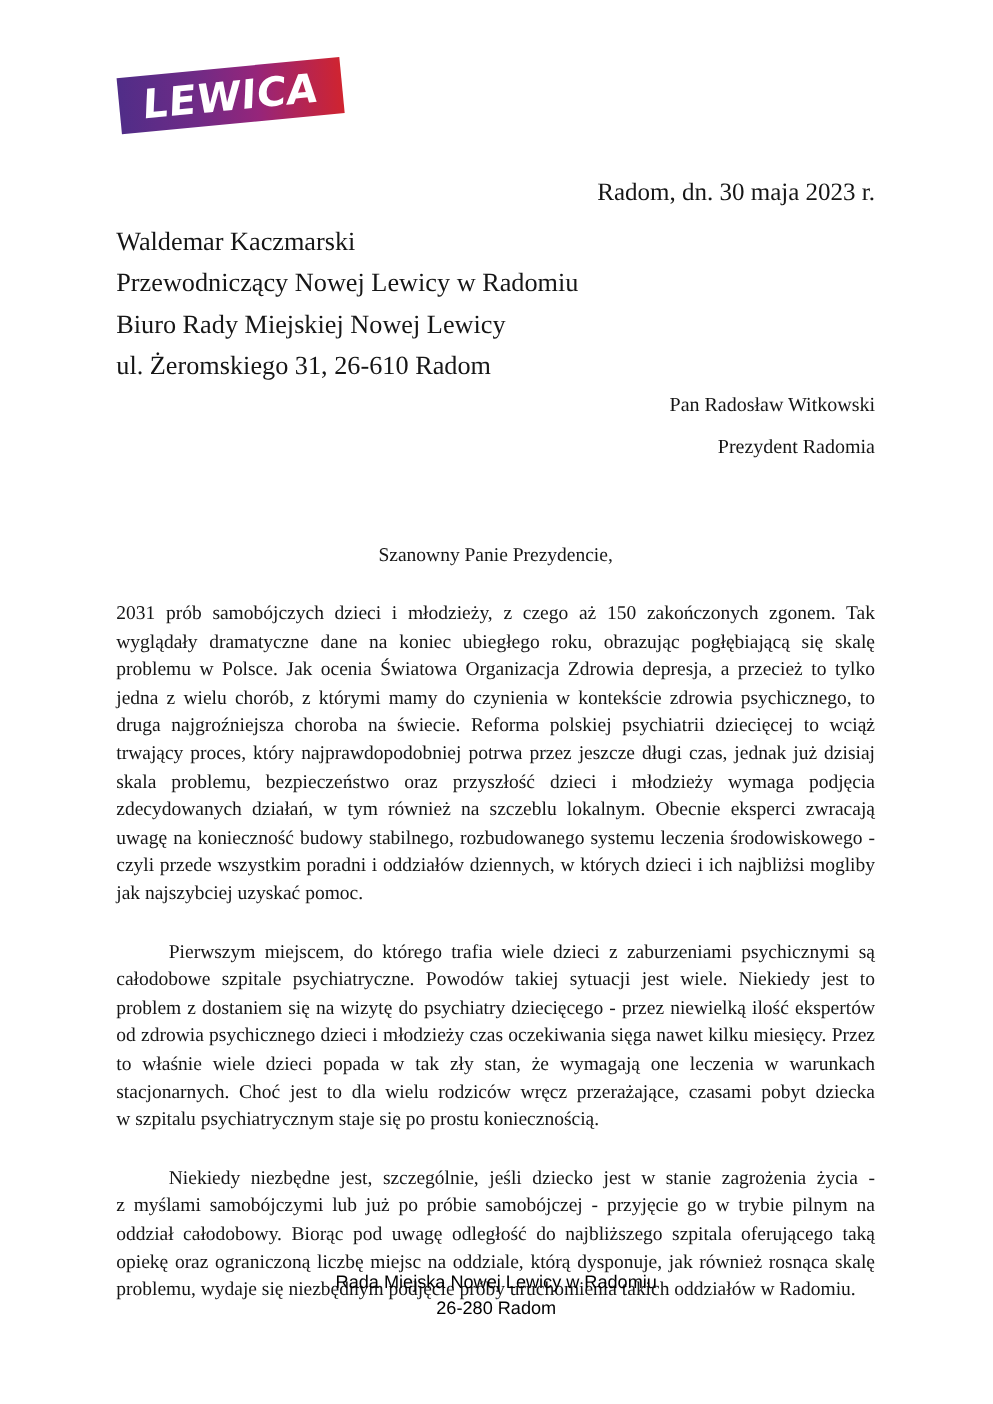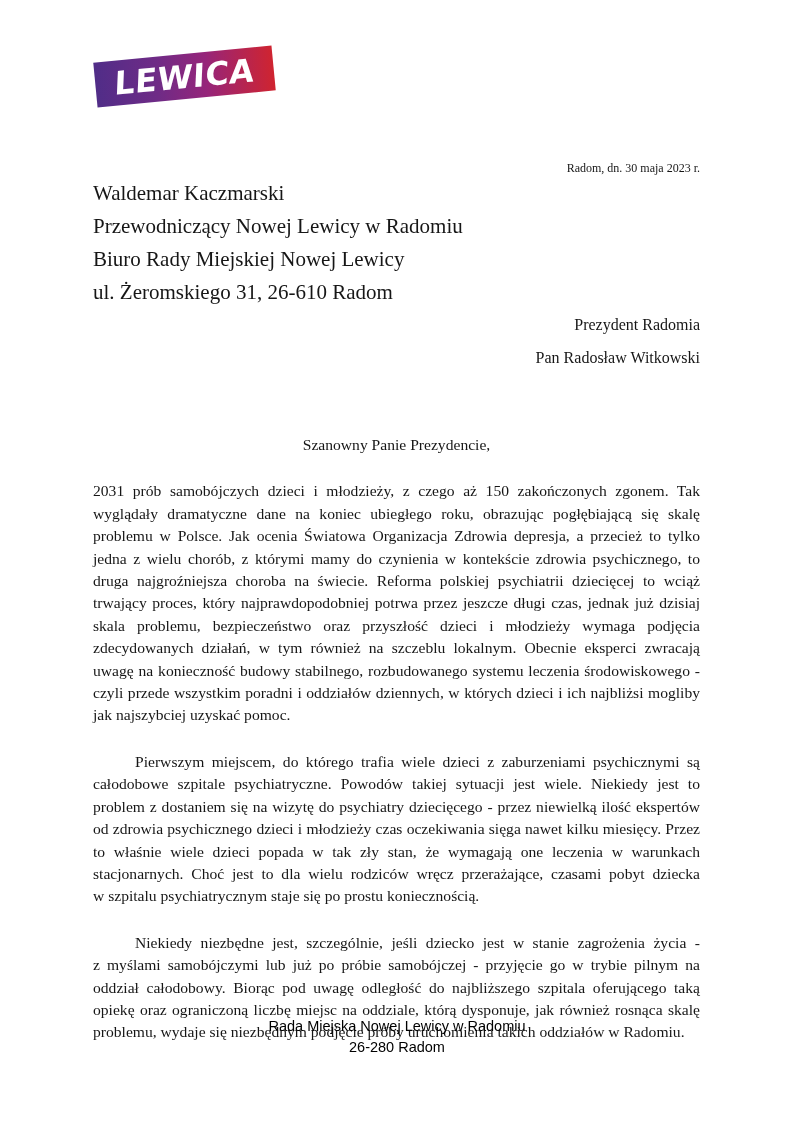--- a/index.html
+++ b/index.html
@@ -37,24 +37,24 @@
     color: #ffffff;
     transform: skewX(-8deg);
     line-height: 1;
     user-select: none;
   }
 
   
   .date-line {
     position: absolute;
     left: 93px;
-    top: 157px;
+    top: 143px;
     width: 607px;
     text-align: right;
-    font-size: 12px;
+    font-size: 20px;
     line-height: 22px;
   }
   .sender {
     position: absolute;
     left: 93px;
     top: 177px;
     width: 607px;
     font-size: 21px;
     line-height: 33px;
     text-align: left;
@@ -114,22 +114,22 @@
   <div class="date-line">Radom, dn. 30 maja 2023 r.</div>
 
   <div class="sender">
     <div>Waldemar Kaczmarski</div>
     <div>Przewodniczący Nowej Lewicy w Radomiu</div>
     <div>Biuro Rady Miejskiej Nowej Lewicy</div>
     <div>ul. Żeromskiego 31, 26-610 Radom</div>
   </div>
 
   <div class="recipient">
+    <div>Pan Radosław Witkowski</div>
     <div>Prezydent Radomia</div>
-    <div>Pan Radosław Witkowski</div>
   </div>
 
   <div class="letter-body">
     <p class="salutation">Szanowny Panie Prezydencie,</p>
     <p class="para">2031 prób samobójczych dzieci i młodzieży, z czego aż 150 zakończonych zgonem. Tak wyglądały dramatyczne dane na koniec ubiegłego roku, obrazując pogłębiającą się skalę problemu w Polsce. Jak ocenia Światowa Organizacja Zdrowia depresja, a przecież to tylko jedna z wielu chorób, z którymi mamy do czynienia w kontekście zdrowia psychicznego, to druga najgroźniejsza choroba na świecie. Reforma polskiej psychiatrii dziecięcej to wciąż trwający proces, który najprawdopodobniej potrwa przez jeszcze długi czas, jednak już dzisiaj skala problemu, bezpieczeństwo oraz przyszłość dzieci i młodzieży wymaga podjęcia zdecydowanych działań, w tym również na szczeblu lokalnym. Obecnie eksperci zwracają uwagę na konieczność budowy stabilnego, rozbudowanego systemu leczenia środowiskowego - czyli przede wszystkim poradni i oddziałów dziennych, w których dzieci i ich najbliżsi mogliby jak najszybciej uzyskać pomoc.</p>
     <p class="para indent">Pierwszym miejscem, do którego trafia wiele dzieci z zaburzeniami psychicznymi są całodobowe szpitale psychiatryczne. Powodów takiej sytuacji jest wiele. Niekiedy jest to problem z dostaniem się na wizytę do psychiatry dziecięcego - przez niewielką ilość ekspertów od zdrowia psychicznego dzieci i młodzieży czas oczekiwania sięga nawet kilku miesięcy. Przez to właśnie wiele dzieci popada w tak zły stan, że wymagają one leczenia w warunkach stacjonarnych. Choć jest to dla wielu rodziców wręcz przerażające, czasami pobyt dziecka w&nbsp;szpitalu psychiatrycznym staje się po prostu koniecznością.</p>
     <p class="para indent">Niekiedy niezbędne jest, szczególnie, jeśli dziecko jest w stanie zagrożenia życia - z&nbsp;myślami samobójczymi lub już po próbie samobójczej - przyjęcie go w trybie pilnym na oddział całodobowy. Biorąc pod uwagę odległość do najbliższego szpitala oferującego taką opiekę oraz ograniczoną liczbę miejsc na oddziale, którą dysponuje, jak również rosnąca skalę problemu, wydaje się niezbędnym podjęcie próby uruchomienia takich oddziałów w&nbsp;Radomiu.</p>
   </div>
 
   <div class="footer">

